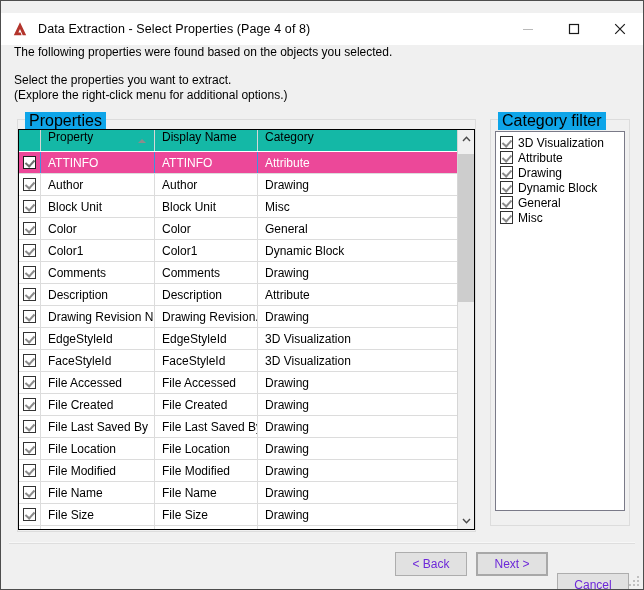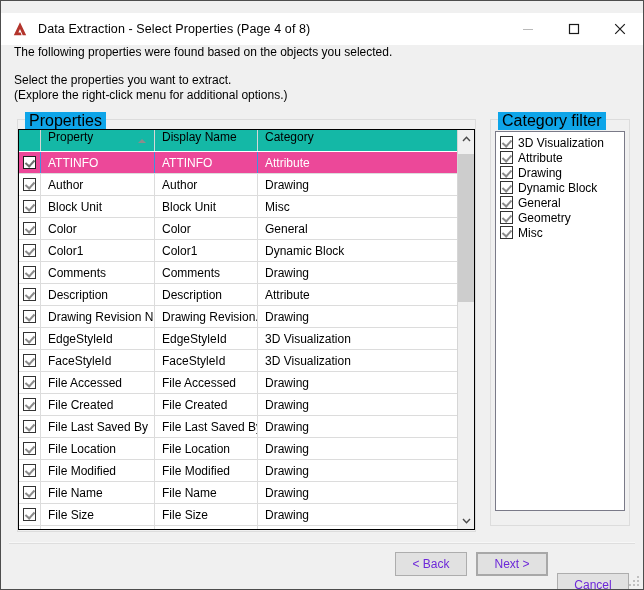--- a/index.html
+++ b/index.html
@@ -566,24 +566,20 @@
       <div class="cat-item">
         <div class="cbox checked"></div>
         <span class="cat-label">Dynamic Block</span>
       </div>
       <div class="cat-item">
         <div class="cbox checked"></div>
         <span class="cat-label">General</span>
       </div>
       <div class="cat-item">
         <div class="cbox checked"></div>
-        <span class="cat-label">Geometry</span>
-      </div>
-      <div class="cat-item">
-        <div class="cbox checked"></div>
         <span class="cat-label">Misc</span>
       </div>
     </div>
 
   <div id="footer-sep"></div>
 
   <div class="dlgbtn" id="btn-back">&lt; Back</div>
   <div class="dlgbtn" id="btn-next">Next &gt;</div>
   <div class="dlgbtn" id="btn-cancel">Cancel</div>
 

